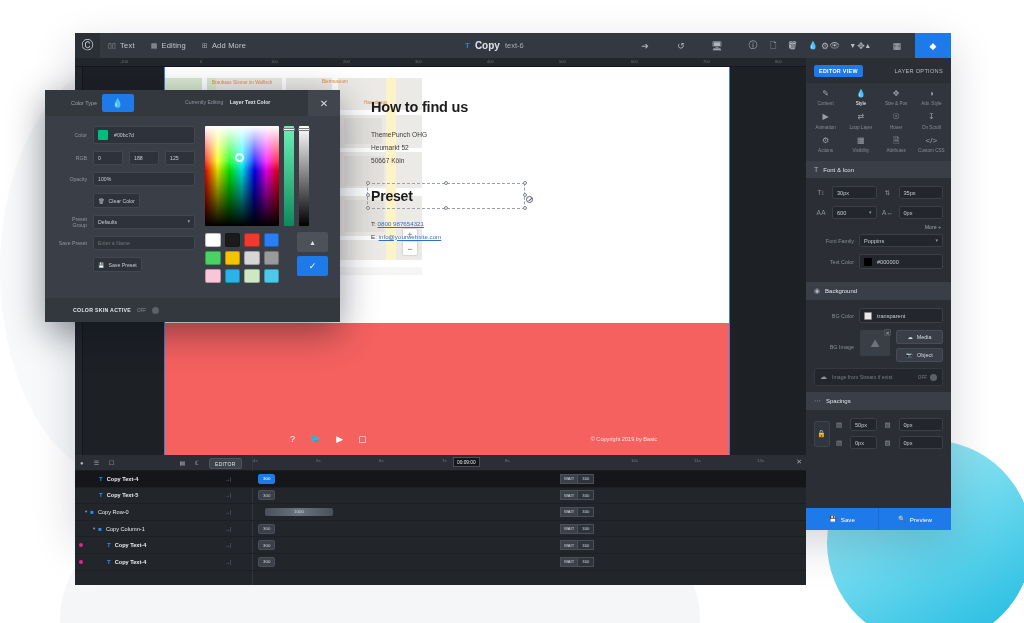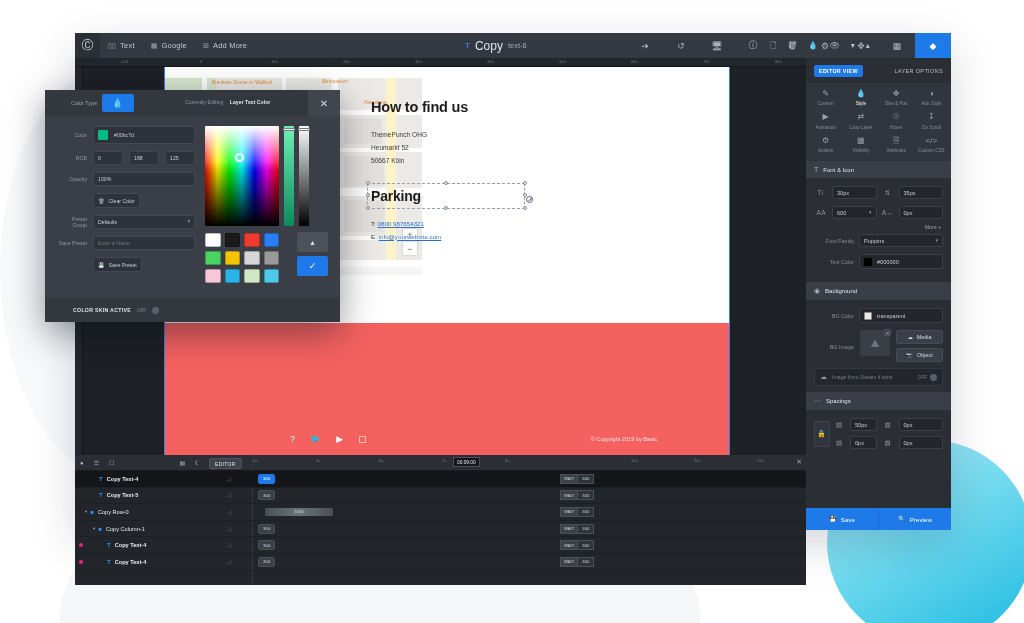--- a/index.html
+++ b/index.html
@@ -53,21 +53,21 @@
     padding: 0 8px; height: 25px;
     color: #c2c7cf; font-size: 7.5px; letter-spacing: .2px;
     cursor: default;
   }
   .tb-item .gl { color: #9aa1ad; font-size: 7px; }
   .tb-center {
     position: absolute; left: 390px; top: 0; height: 25px;
     display: flex; align-items: center; gap: 5px;
   }
   .tb-center .tico { color: #2a7ef5; font-size: 8px; font-weight: bold; }
-  .tb-center .lbl { color: #dfe3e9; font-size: 12px; }
+  .tb-center .lbl { color: #dfe3e9; font-size: 10px; font-weight: bold; }
   .tb-center .lbl2 { color: #a5abb5; font-size: 7.5px; }
   .tb-right {
     position: absolute; left: 695px; top: 0; height: 25px;
     display: flex; align-items: center; gap: 11px;
   }
   .tb-right span { color: #b9bfc9; font-size: 8px; }
   .tb-far {
     position: absolute; right: 0; top: 0; height: 25px;
     display: flex; align-items: center;
   }
@@ -506,21 +506,21 @@
 <div class="app">
 
   <div class="toolbar">
     <div class="tb-wp">Ⓒ</div>
     <div class="tb-item">
       <span class="gl">▯▯</span>
       <span>Text</span>
     </div>
     <div class="tb-item">
       <span class="gl">▦</span>
-      <span>Google</span>
+      <span>Editing</span>
     </div>
     <div class="tb-item">
       <span class="gl">⊞</span>
       <span>Add More</span>
     </div>
 
     <div class="tb-center">
       <span class="tico">T</span>
       <span class="lbl">Copy</span>
       <span class="lbl2">text-6</span>
@@ -647,21 +647,21 @@
                   <div class="handle" style="left:-2.5px;top:-2.5px"></div>
                   <div class="handle" style="left:calc(50% - 2.5px);top:-2.5px"></div>
                   <div class="handle" style="right:-2.5px;top:-2.5px"></div>
                   <div class="handle" style="left:-2.5px;top:calc(50% - 2.5px)"></div>
                   <div class="handle" style="right:-2.5px;top:calc(50% - 2.5px)"></div>
                   <div class="handle" style="left:-2.5px;bottom:-2.5px"></div>
                   <div class="handle" style="left:calc(50% - 2.5px);bottom:-2.5px"></div>
                   <div class="handle" style="right:-2.5px;bottom:-2.5px"></div>
                   <div class="rot-handle"></div>
                 </div>
-                <div class="contact-h">Parking</div>
+                <div class="contact-h">Preset</div>
               </div>
 
               <div class="contact-lines">
                 <div>
                   <span>T:</span>
                   <a href="#">0800 987654321</a>
                 </div>
                 <div>
                   <span>E:</span>
                   <a href="#">info@yourwebsite.com</a>

